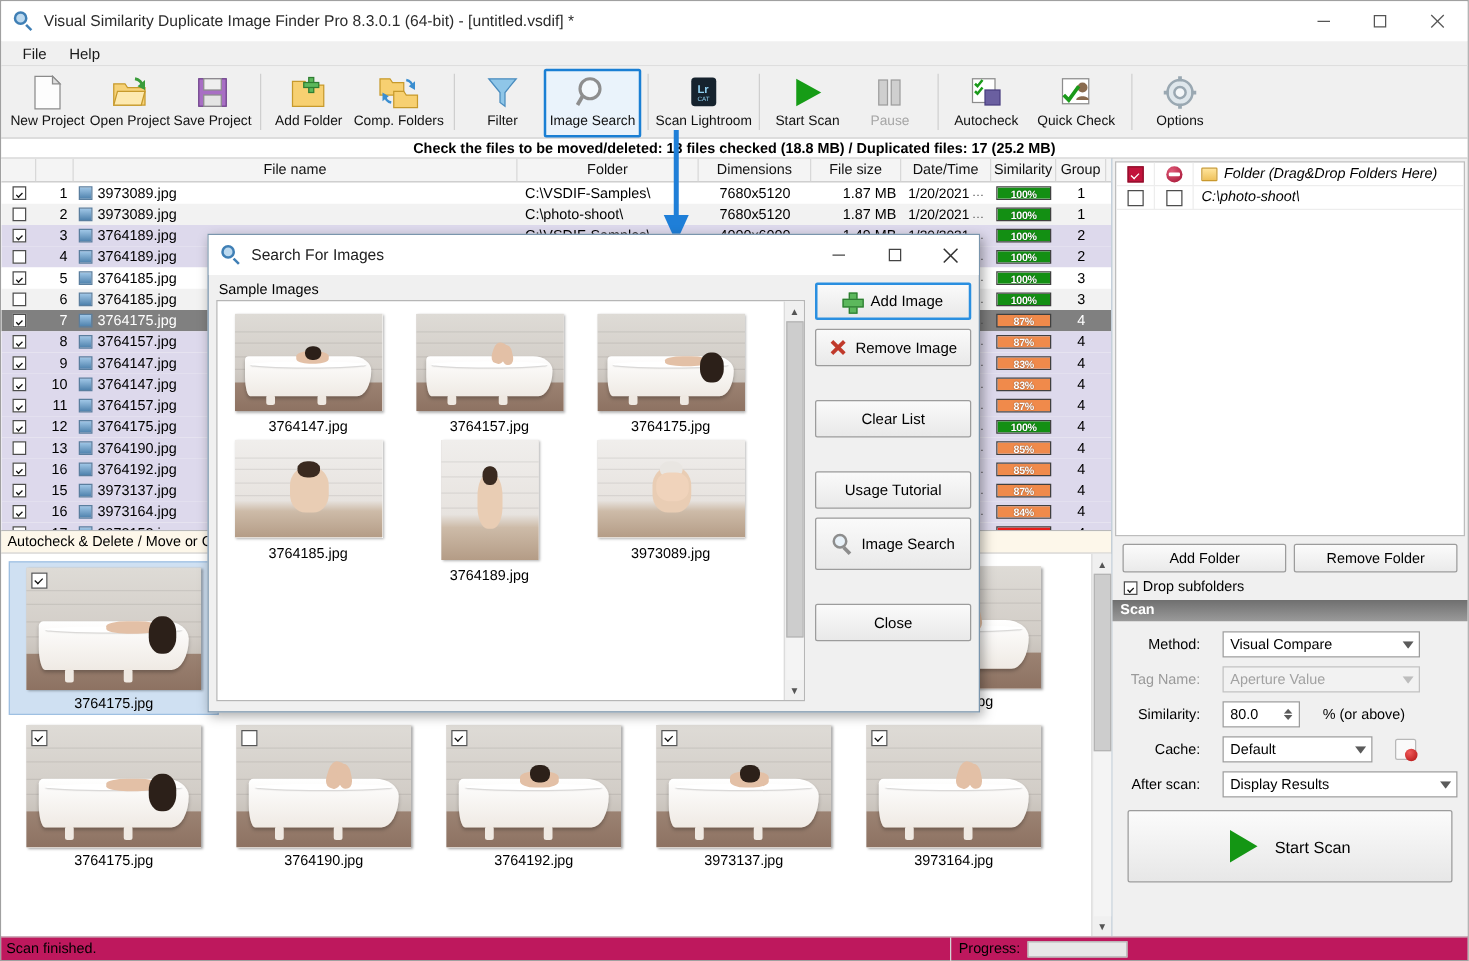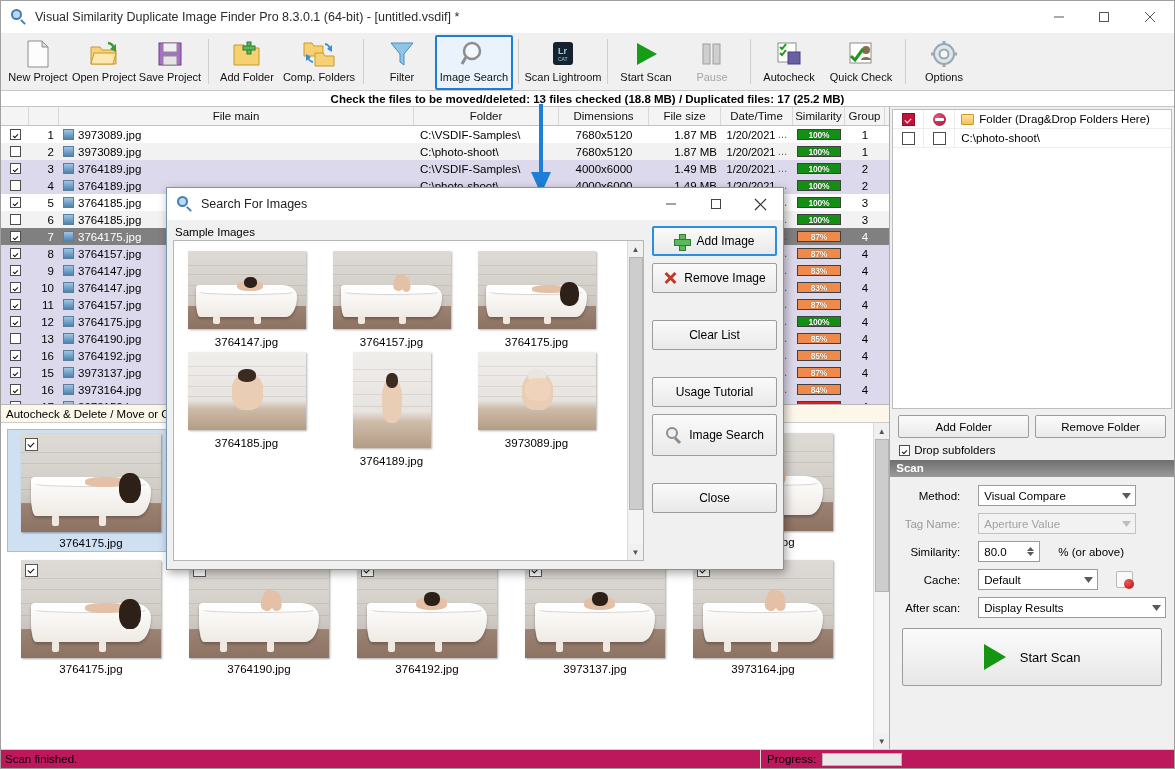--- a/index.html
+++ b/index.html
@@ -142,21 +142,21 @@
 
   
   .tabs { display:flex; height:20px; flex:0 0 20px; padding-left:2px; padding-top:2px;
           border-bottom:1px solid #9b9b9b; background:#f0f0f0; }
   .tab { padding:1px 8px; font-size:11.5px; border:1px solid #a8a8a8; border-bottom:none;
          background:#e4e4e4; margin-right:2px; }
   .tab.active { background:#fff; position:relative; top:0; border-bottom:1px solid #fff; }
   .foldlist { flex:0 0 300px; background:#fff; border:1px solid #bdbdbd; margin:2px;
               display:flex; flex-direction:column; overflow:hidden; }
   .fr { display:flex; height:19px; align-items:center; font-size:11.5px;
-        border-bottom:1px solid #ededed; }
+        border-bottom:1px solid #ededed;font-style:italic; }
   .fr .c1 { width:30px; display:flex; justify-content:center; }
   .fr .c2 { width:32px; display:flex; justify-content:center;
             border-left:1px solid #ededed; border-right:1px solid #ededed; height:19px; align-items:center;}
   .fr .c3 { padding-left:6px; display:flex; align-items:center; gap:5px; }
   .chk-red { width:13px; height:13px; background:#c2133b; border:1px solid #8a0f2b;
              position:relative; }
   .chk-red::after { content:""; position:absolute; left:2px; top:4px; width:5px; height:3px;
              border-left:1.8px solid #fff; border-bottom:1.8px solid #fff; transform:rotate(-45deg); }
   .noent { width:13px; height:13px; border-radius:50%;
            background:radial-gradient(circle at 35% 30%,#e05a78,#a10f30); position:relative; }
@@ -289,20 +289,24 @@
       </div>
       <div class="tb-btn close">
         <svg width="12" height="12">
             <line x1="1" y1="1" x2="11" y2="11" stroke="#555" stroke-width="1"></line>
             <line x1="11" y1="1" x2="1" y2="11" stroke="#555" stroke-width="1"></line>
           </svg>
       </div>
     </div>
   </div>
 
+  <div class="menubar">
+    <div class="menu-item">File</div>
+    <div class="menu-item">Help</div>
+  </div>
 
   <div class="toolbar">
     <div class="tbitem">
       <div class="ico">
         <svg width="26" height="28">
             <polygon points="3,1 17,1 23,7 23,27 3,27" fill="#fdfdfd" stroke="#8c8c8c"></polygon>
             <polygon points="17,1 23,7 17,7" fill="#dfdfdf" stroke="#8c8c8c"></polygon>
           </svg>
       </div>
       <div class="lbl">New Project</div>
@@ -443,21 +447,21 @@
   <div class="checkstrip">Check the files to be moved/deleted: 13 files checked (18.8 MB) / Duplicated files: 17 (25.2 MB)</div>
 
   <div class="main">
 
     <div class="leftcol">
 
       <div class="listwrap">
         <div class="lhead">
           <div class="c-chk"></div>
           <div class="c-num"></div>
-          <div class="c-name">File main</div>
+          <div class="c-name">File name</div>
           <div class="c-fold">Folder</div>
           <div class="c-dim">Dimensions</div>
           <div class="c-size">File size</div>
           <div class="c-date">Date/Time</div>
           <div class="c-sim">Similarity</div>
           <div class="c-grp">Group</div>
         </div>
         <div class="lrows" id="file-rows">
             <div class="lrow alt0">
               <div class="c-chk">

